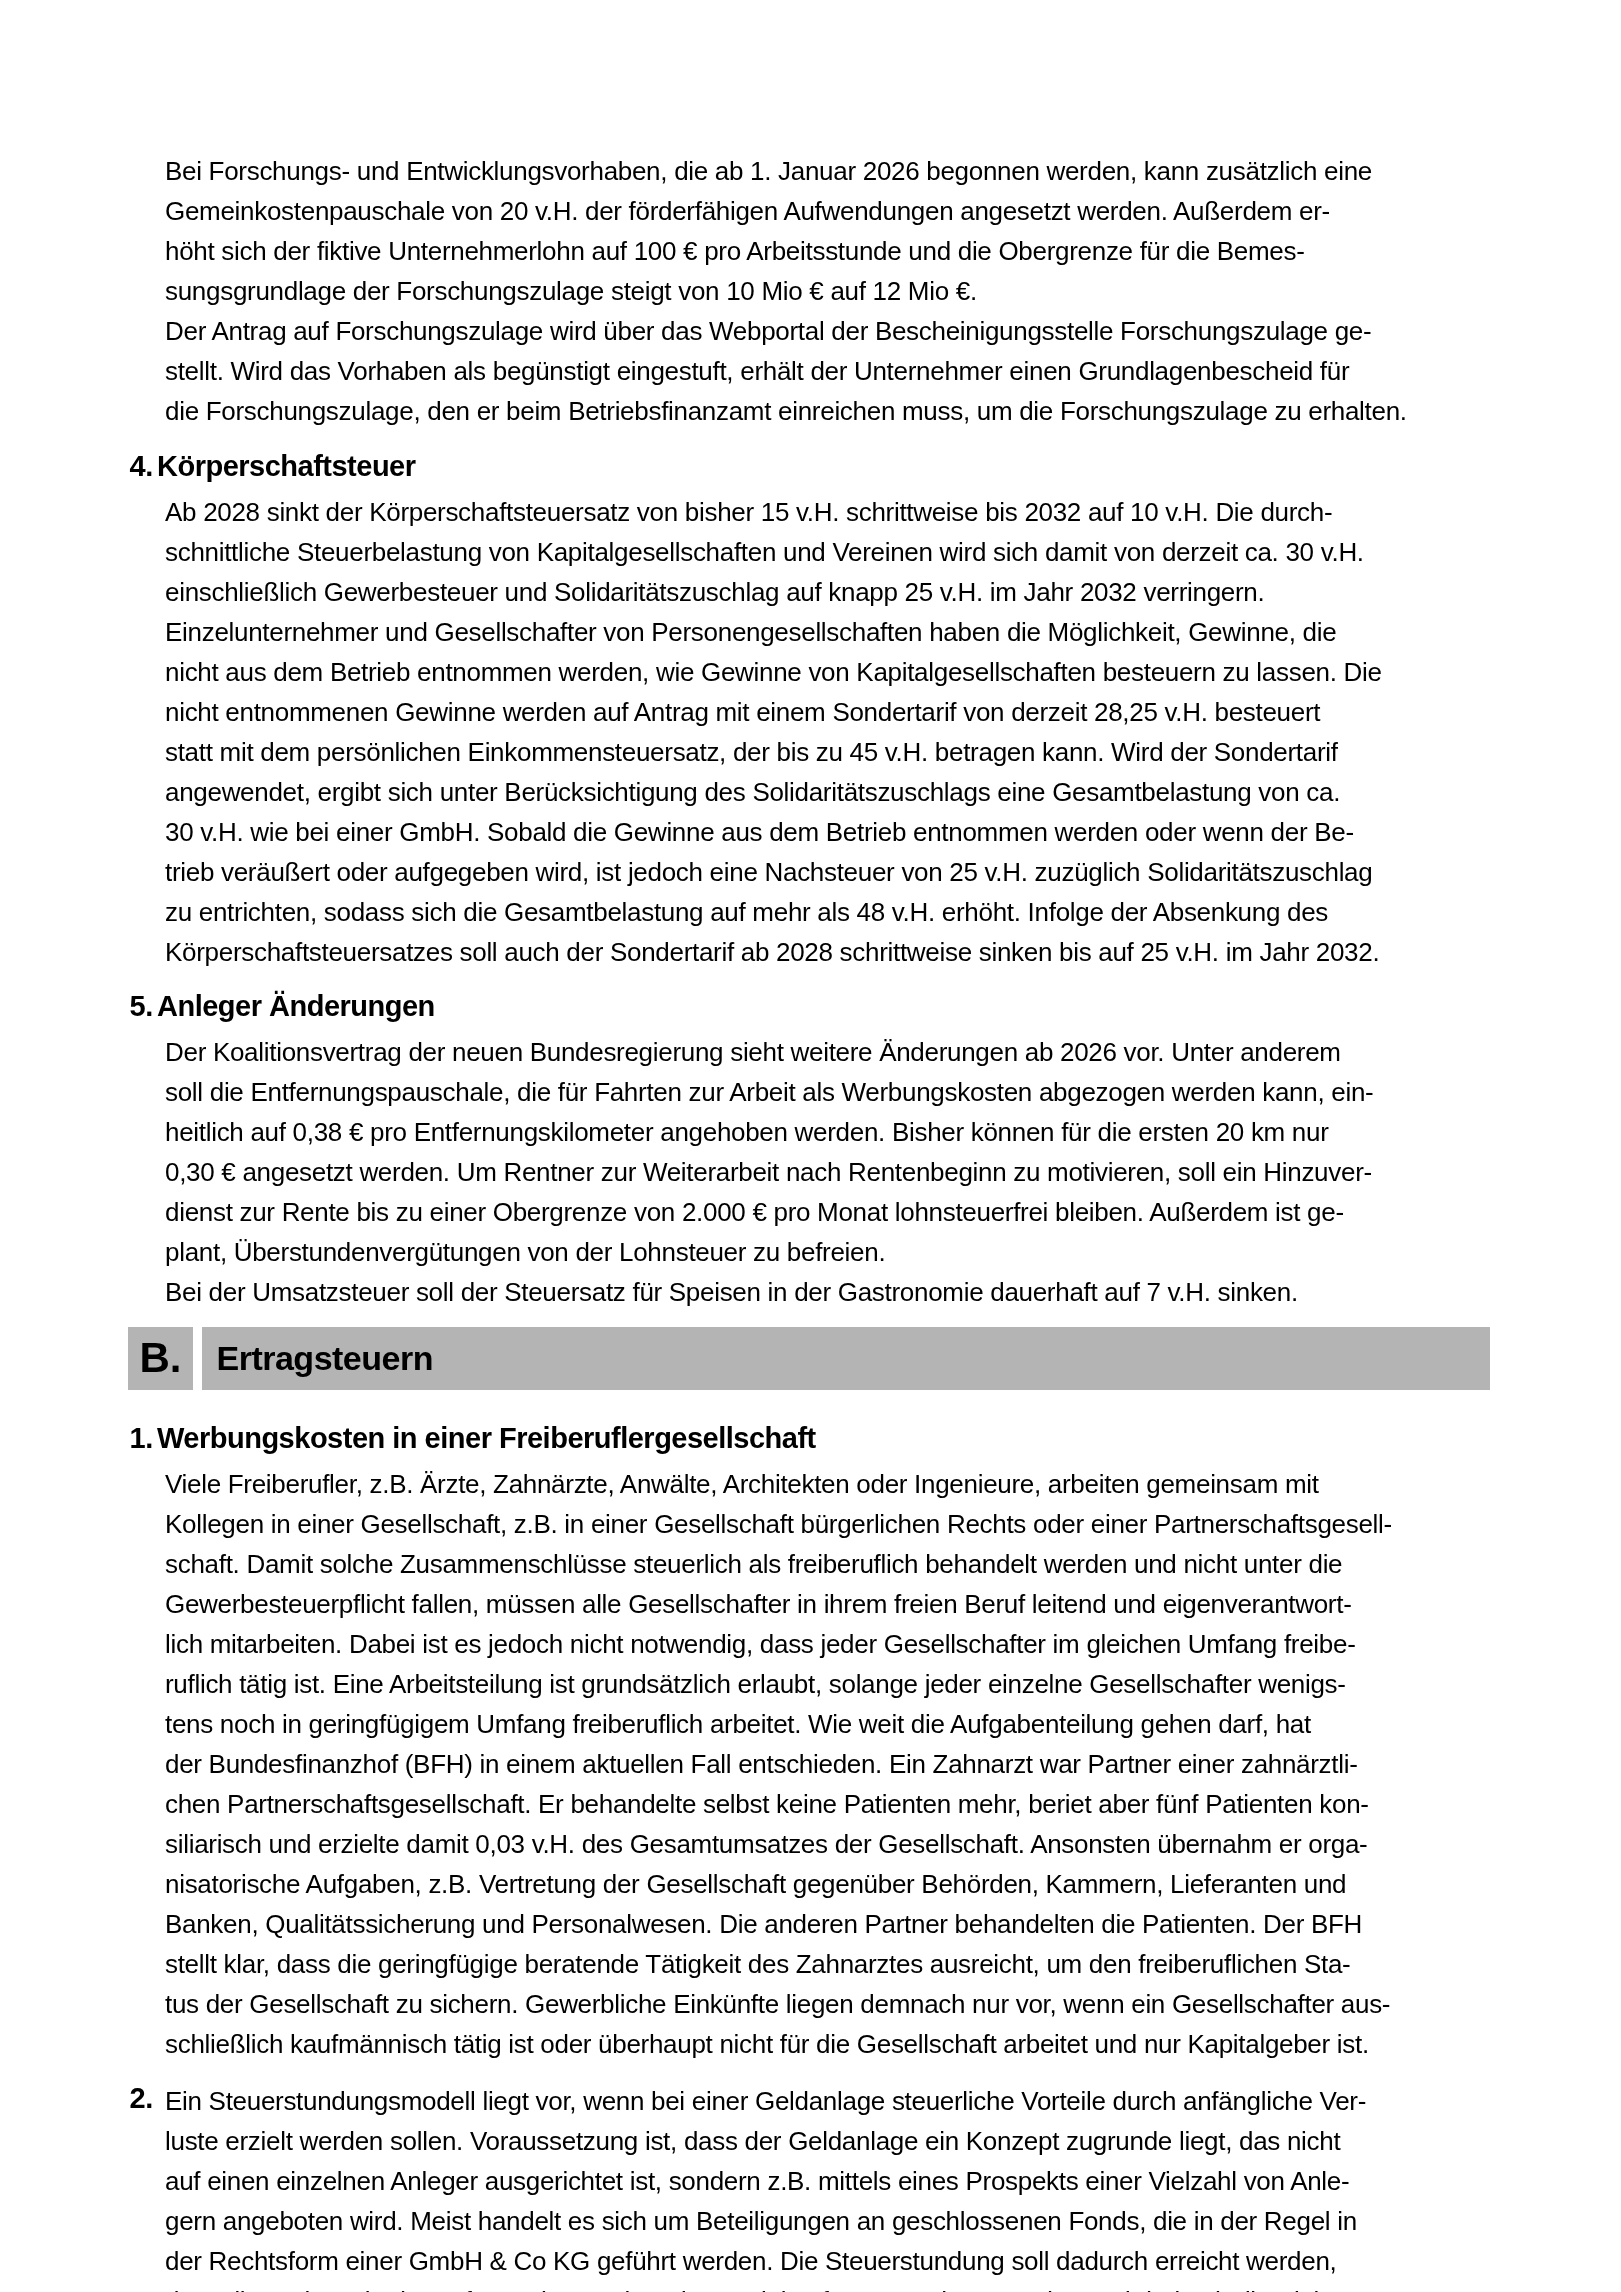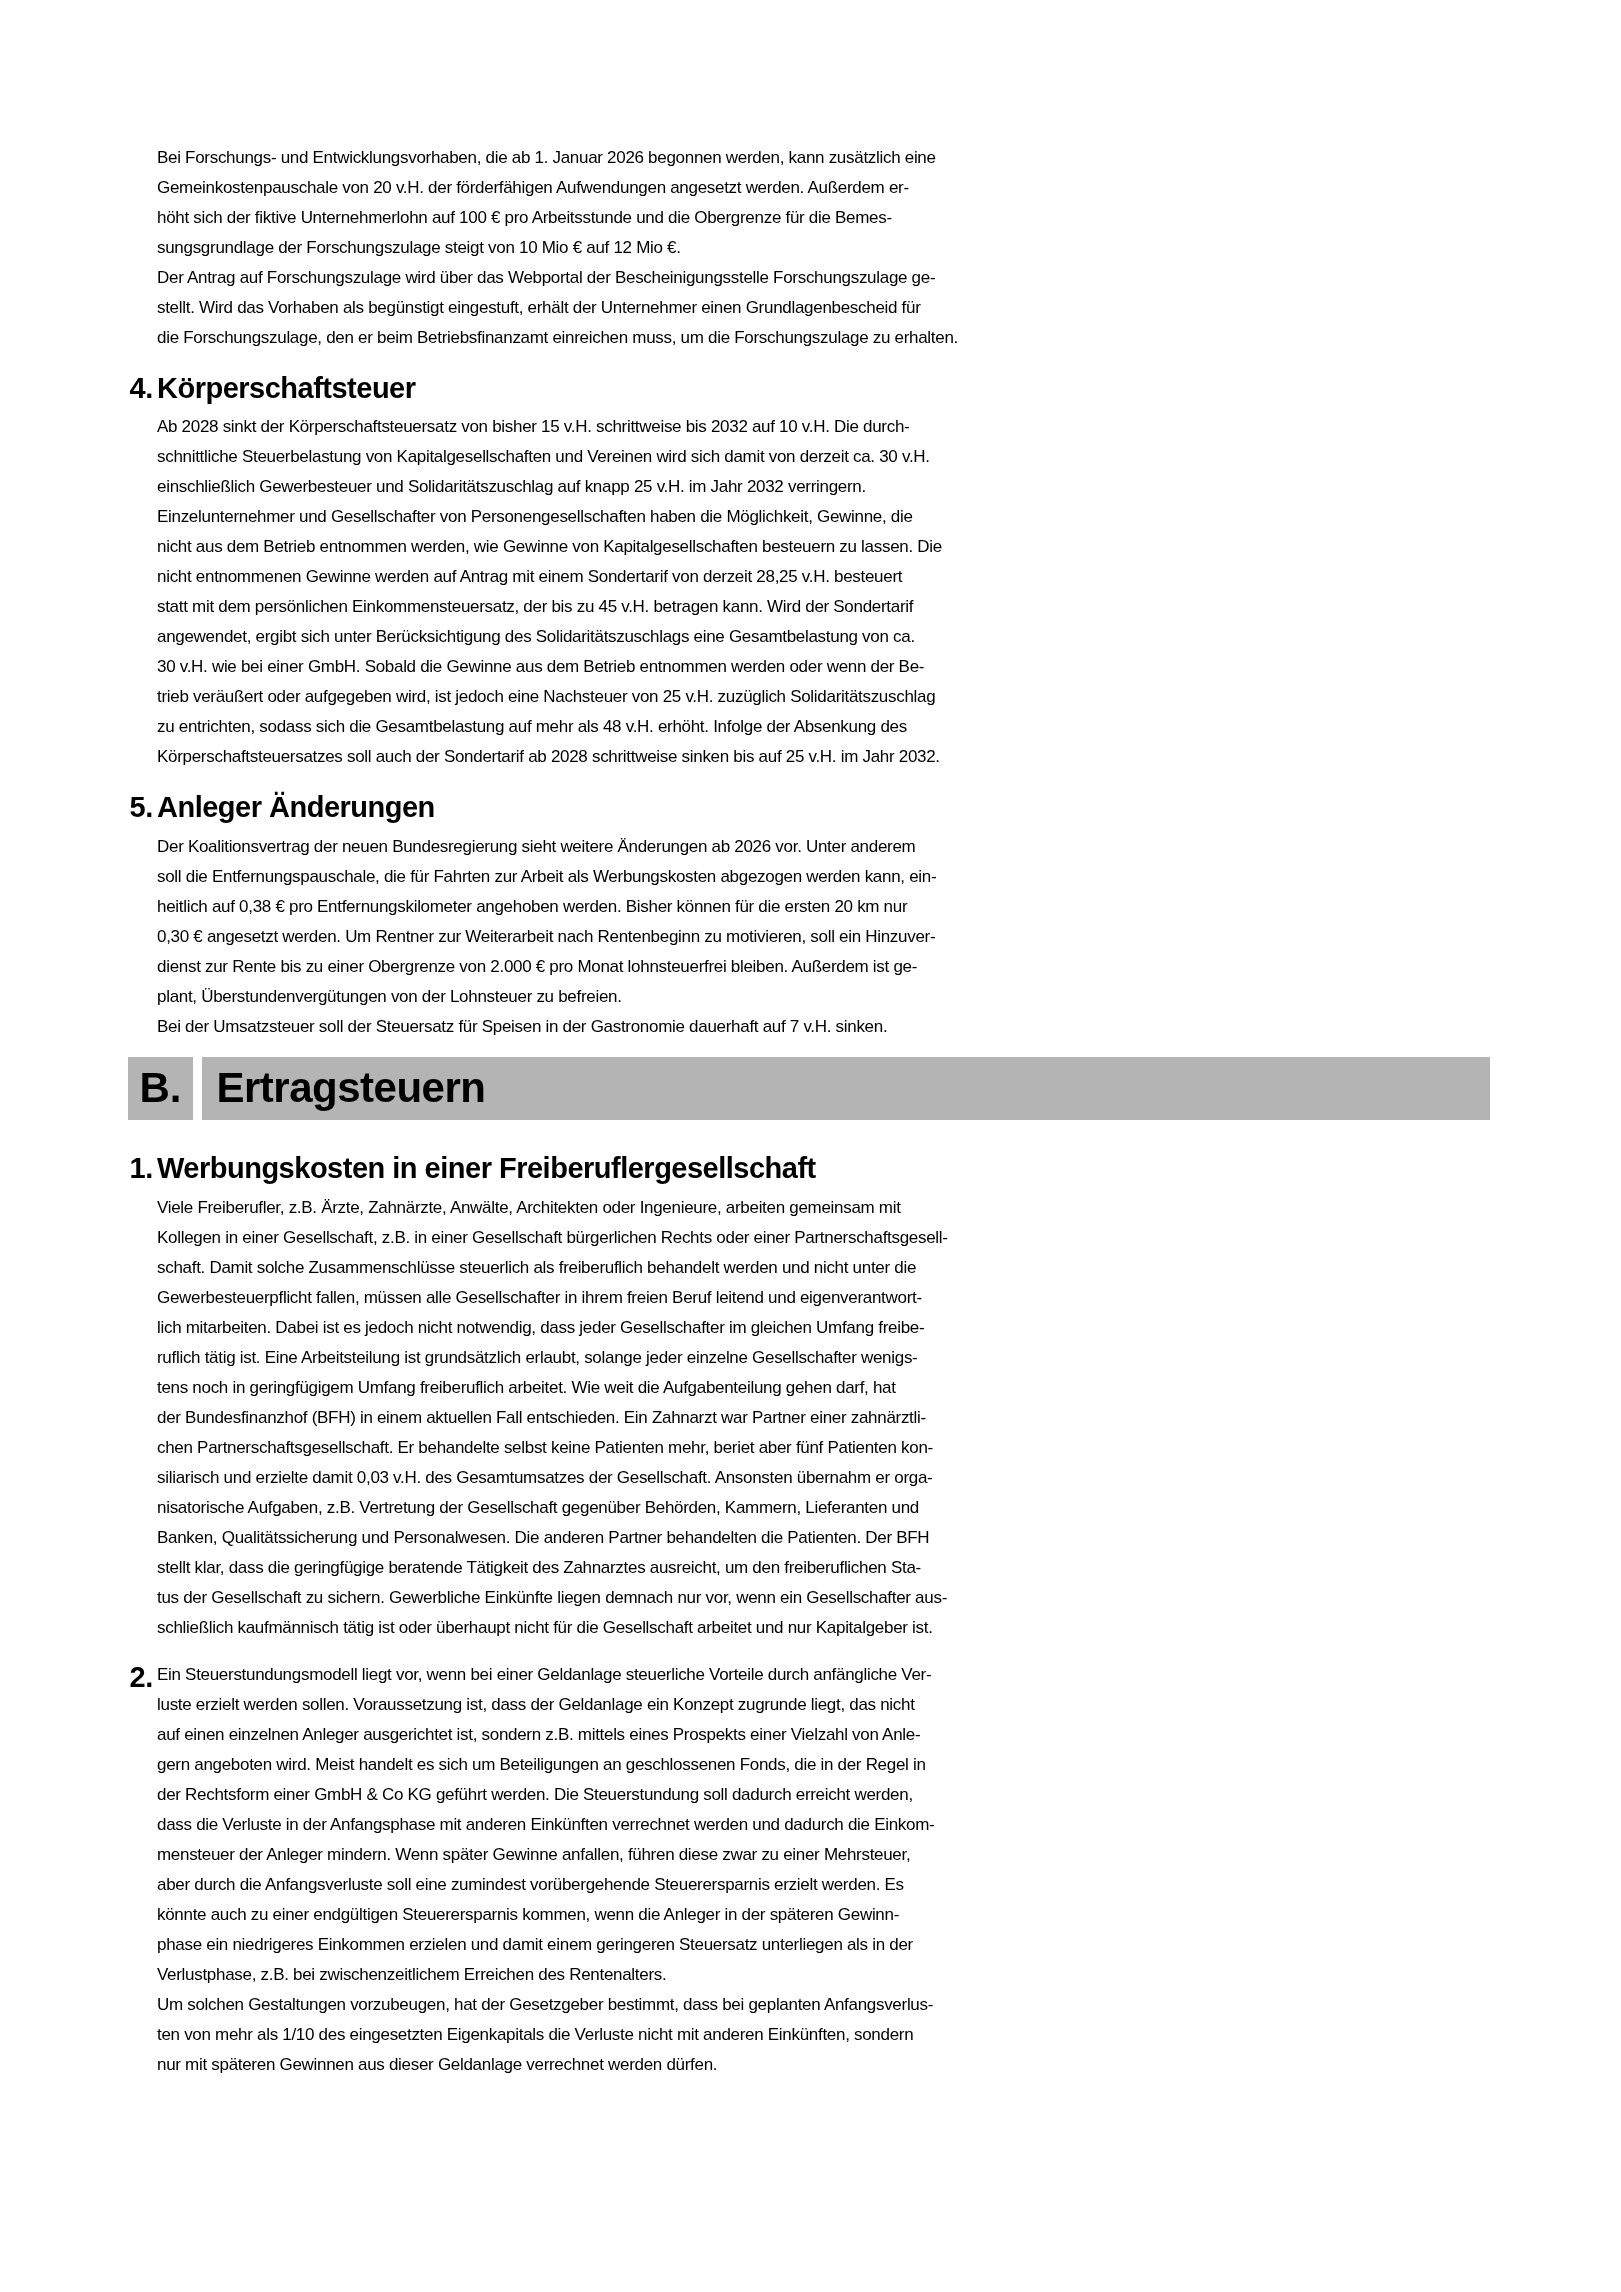--- a/index.html
+++ b/index.html
@@ -11,25 +11,25 @@
     font-family:"Liberation Sans","DejaVu Sans",sans-serif;
     color:#000;
     overflow:hidden;
   }
   .content {
     position:absolute;
     left:157px; top:143px;
     width:1329px;
   }
   .bodytext {
-    font-size:17px;
-    line-height:30px;
+    font-size:26px;
+    line-height:40px;
     letter-spacing:-0.3px;
     white-space:pre;
-    margin:0;
+    margin:8px;
   }
   .sec-head {
     position:relative;
     font-size:29px;
     font-weight:bold;
     letter-spacing:-0.5px;
     line-height:35px;
     margin:17.6px 0 6.9px 0;
   }
   .sec-num {
@@ -50,21 +50,21 @@
     justify-content:center;
     font-size:42px;
     font-weight:bold;
   }
   .banner-gap { width:8.8px; background:#ffffff; }
   .banner-main {
     flex:1;
     background:#b4b4b4;
     display:flex;
     align-items:center;
-    font-size:42px;
+    font-size:34px;
     font-weight:bold;
     letter-spacing:-0.5px;
     padding-left:14.7px;
   }
   .after-banner { margin-top:31px; }
 </style>
 </head>
 <body>
 
 <div class="page">

